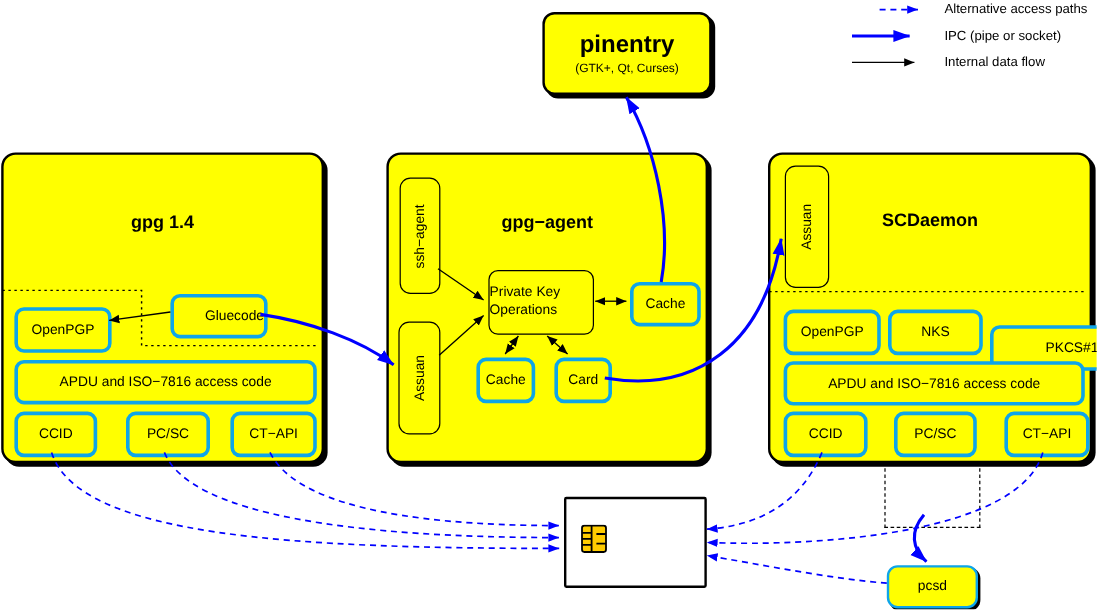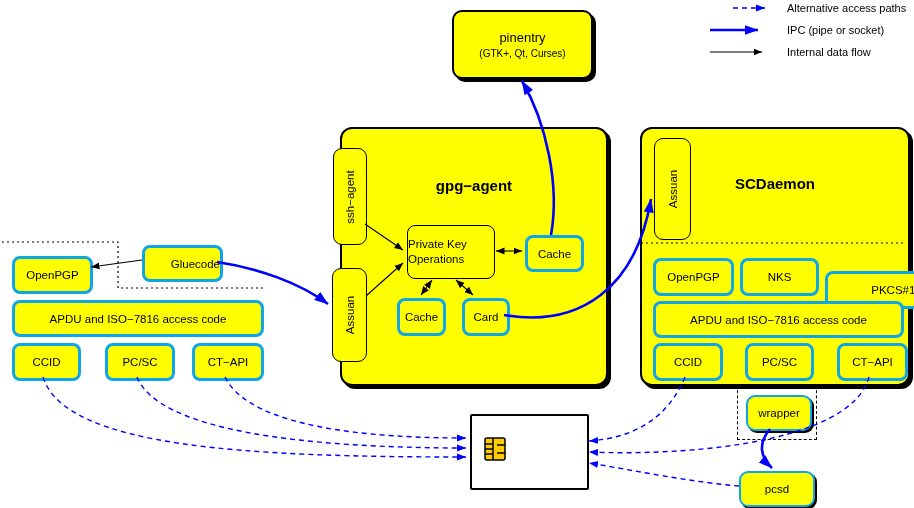--- a/index.html
+++ b/index.html
@@ -14,21 +14,21 @@
         display:flex;align-items:center;justify-content:center;font-size:11.5px;white-space:nowrap;}
   .node.thick{border-width:2px;box-shadow:2px 2px 0 0 #000;}
   
   .vbox{position:absolute;background:#ffff00;border:1px solid #000;border-radius:9px;}
   .vbox span{position:absolute;top:50%;left:50%;transform:translate(-50%,-50%) rotate(-90deg);
              white-space:nowrap;font-size:11.5px;}
   
   .pinentry{position:absolute;left:452px;top:10px;width:137px;height:65px;background:#ffff00;
             border:2px solid #000;border-radius:10px;box-shadow:3px 3px 0 0 #000;
             display:flex;flex-direction:column;align-items:center;justify-content:center;gap:3px;}
-  .pinentry .pt{font-weight:normal;font-size:13px;}
+  .pinentry .pt{font-weight:bold;font-size:20px;}
   .pinentry .ps{font-size:10px;}
   
   .pko{position:absolute;left:407px;top:225px;width:86px;height:52px;background:#ffff00;
        border:1px solid #000;border-radius:8px;display:flex;flex-direction:column;
        justify-content:center;padding-left:0;font-size:11.5px;line-height:15px;}
   
   .dashrect{position:absolute;left:737px;top:385px;width:78px;height:53px;
             border:1.5px dashed #000;background:transparent;}
   
   .smartcard{position:absolute;left:470px;top:414px;width:115px;height:72px;background:#fff;
@@ -45,40 +45,43 @@
     <div class="pt">pinentry</div>
     <div class="ps">(GTK+, Qt, Curses)</div>
   </div>
 
   <div>
     <div class="legendlabel" style="left:787px;top:2px;text-align:center;">Alternative access paths</div>
     <div class="legendlabel" style="left:787px;top:24px;">IPC (pipe or socket)</div>
     <div class="legendlabel" style="left:787px;top:46px;">Internal data flow</div>
   </div>
 
+  <div class="bigbox" style="left:1px;top:127px;width:265px;height:255px;">
+    <div class="title" style="top:48px;">gpg 1.4</div>
+  </div>
   <div class="node" style="left:12px;top:256px;width:75px;height:32px;">
       <span>OpenPGP</span>
     </div>
   <div class="node" style="left:142px;top:245px;width:75px;height:31px;justify-content:flex-end;">
       <span>Gluecode</span>
     </div>
   <div class="node" style="left:12px;top:300px;width:246px;height:31px;">
       <span>APDU and ISO−7816 access code</span>
     </div>
   <div class="node" style="left:12px;top:343px;width:63px;height:32px;">
       <span>CCID</span>
     </div>
   <div class="node" style="left:105px;top:343px;width:64px;height:32px;">
       <span>PC/SC</span>
     </div>
   <div class="node" style="left:192px;top:343px;width:66px;height:32px;">
       <span>CT−API</span>
     </div>
 
-  <div class="bigbox" style="left:340px;top:127px;width:264px;height:255px;">
+  <div class="bigbox" style="left:322px;top:127px;width:264px;height:255px;">
     <div class="title" style="top:48px;">gpg−agent</div>
   </div>
   <div class="vbox" style="left:333px;top:148px;width:32px;height:95px;">
       <span>ssh−agent</span>
     </div>
   <div class="vbox" style="left:332px;top:268px;width:33px;height:92px;">
       <span>Assuan</span>
     </div>
   <div class="pko">
     <span>Private Key</span>
@@ -116,23 +119,20 @@
       <span>CCID</span>
     </div>
   <div class="node" style="left:745px;top:343px;width:63px;height:32px;">
       <span>PC/SC</span>
     </div>
   <div class="node" style="left:837px;top:343px;width:65px;height:32px;">
       <span>CT−API</span>
     </div>
 
   <div class="dashrect"></div>
-  <div class="node thick" style="left:746px;top:395px;width:62px;height:32px;border-radius:9px;">
-      <span>wrapper</span>
-    </div>
   <div class="node thick" style="left:739px;top:471px;width:72px;height:32px;border-radius:9px;">
       <span>pcsd</span>
     </div>
 
   <div class="smartcard">
     <svg width="24" height="26" style="position:absolute;left:12px;top:21px;">
       <rect x="1" y="1" width="20" height="22" rx="2" fill="#ffcc00" stroke="#000" stroke-width="1.5"></rect>
       <line x1="9" y1="1" x2="9" y2="23" stroke="#000" stroke-width="1.5"></line>
       <line x1="1" y1="7" x2="9" y2="7" stroke="#000" stroke-width="1.5"></line>
       <line x1="1" y1="12" x2="9" y2="12" stroke="#000" stroke-width="1.5"></line>

